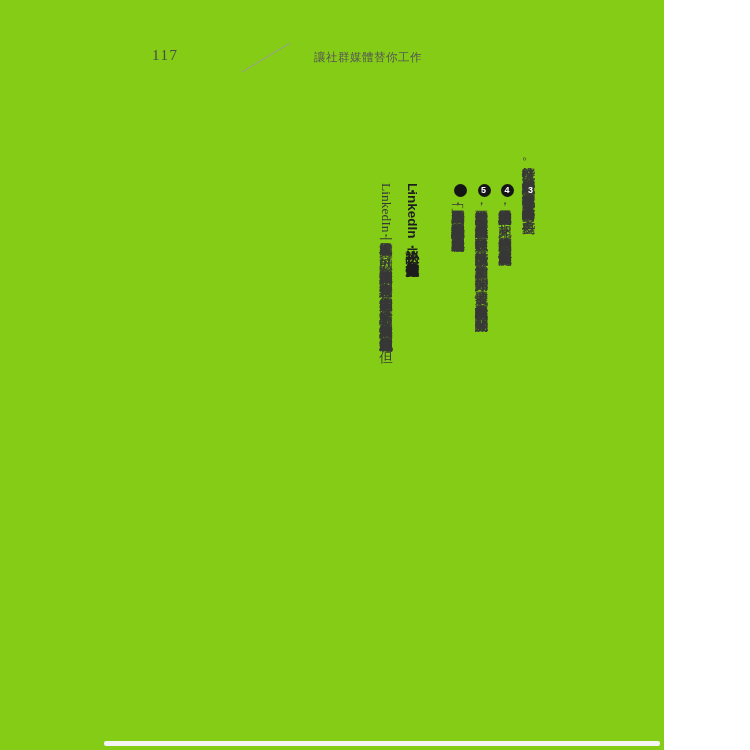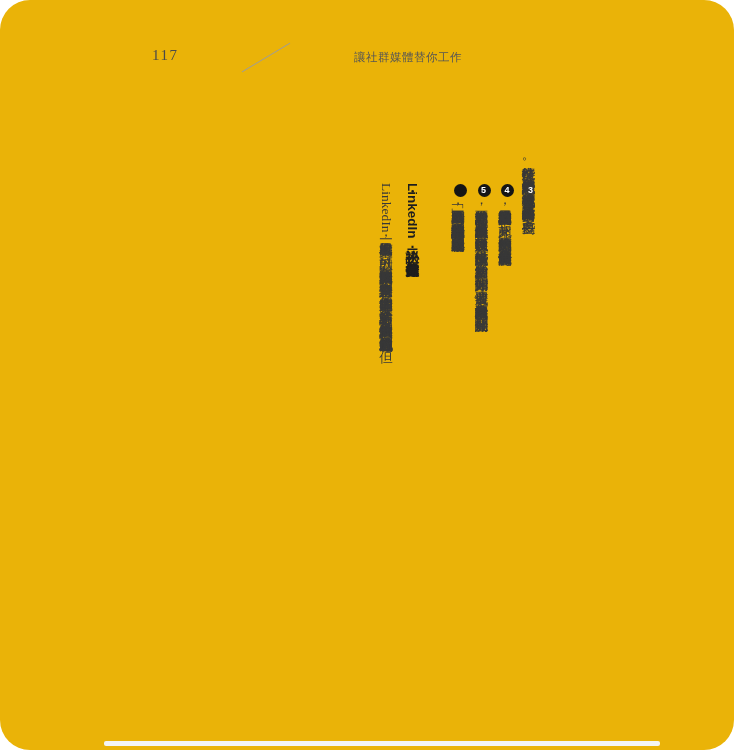--- a/index.html
+++ b/index.html
@@ -1,26 +1,25 @@
 <!DOCTYPE html>
 <html><head>
 <meta charset="utf-8">
 <style>
   * { margin: 0; padding: 0; box-sizing: border-box; }
   html, body { width: 750px; height: 750px; }
   body { background: #ffffff; }
 
   .page {
     position: relative;
-    width: 734px;
+    width: 664px;
     height: 750px;
-    background: #eab308;
+    background: #84cc16;
     overflow: hidden;
     font-family: "Liberation Serif", "DejaVu Serif", serif;
-    border-radius: 30px;
   }
 
   
   .page-number {
     position: absolute;
     left: 152px;
     top: 47px;
     font-size: 15px;
     letter-spacing: 1.5px;
     color: #4a4a4a;
@@ -36,21 +35,20 @@
     transform: rotate(-31deg);
   }
   .chapter-title {
     position: absolute;
     left: 314px;
     top: 50px;
     font-size: 11.5px;
     letter-spacing: 0.5px;
     color: #565656;
     font-family: "Liberation Sans", "DejaVu Sans", sans-serif;
-    margin-left: 40px;
   }
 
   
   .body-text {
     position: absolute;
     top: 156px;
     left: 200px;
     width: 340px;
     height: 488px;
     writing-mode: vertical-rl;

